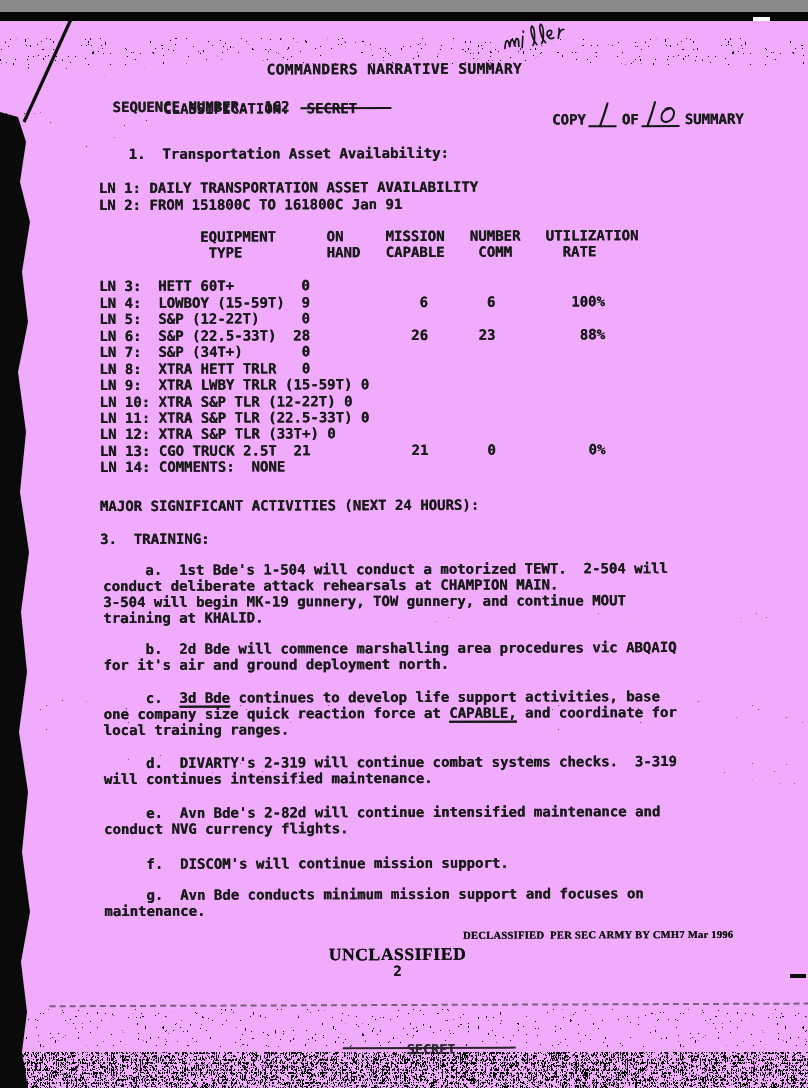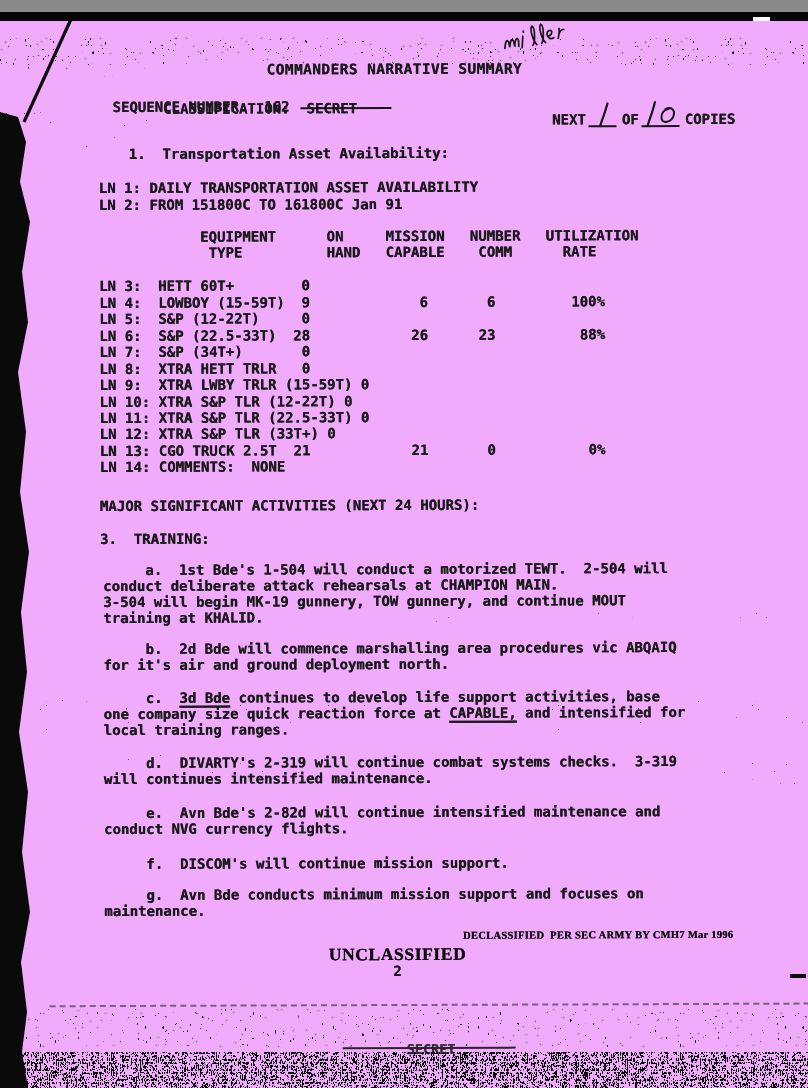--- a/index.html
+++ b/index.html
@@ -55,26 +55,26 @@
 <div class="page">
   <div class="content">
 
     <div class="t-line title">COMMANDERS NARRATIVE SUMMARY</div>
 
     <div class="t-line class-line">
       <span>CLASSIFICATION:</span><span class="struck">SECRET</span>
     </div>
 
     <div class="t-line copy-line">
-      <span>NEXT</span><span class="copy-fill fill-a"><svg width="14" height="25" viewBox="0 0 14 25">
+      <span>COPY</span><span class="copy-fill fill-a"><svg width="14" height="25" viewBox="0 0 14 25">
             <path d="M3.5 24 C6 16 9.5 8 11 1" stroke="#141414" stroke-width="2.2" fill="none" stroke-linecap="round"></path>
           </svg></span><span>OF</span><span class="copy-fill fill-b"><svg width="34" height="26" viewBox="0 0 34 26">
             <path d="M4 25 C6.5 17 10 8 11.5 1" stroke="#141414" stroke-width="2.2" fill="none" stroke-linecap="round"></path>
             <path d="M22 8 C28 5 32 9 30 15 C28 21 19 23.5 18 17 C17.3 12 21 8.5 25 8" stroke="#141414" stroke-width="2" fill="none" stroke-linecap="round"></path>
-          </svg></span><span>COPIES</span>
+          </svg></span><span>SUMMARY</span>
     </div>
 
     <div class="t-line seq-line">SEQUENCE NUMBER:  162</div>
 
     <div class="t-line s1-heading">1.  Transportation Asset Availability:</div>
     <div class="t-line ln1">LN 1: DAILY TRANSPORTATION ASSET AVAILABILITY</div>
     <div class="t-line ln2">LN 2: FROM 151800C TO 161800C Jan 91</div>
 
     <div class="t-line asset-table" id="asset-table"><div class="tl">            EQUIPMENT      ON     MISSION   NUMBER   UTILIZATION</div><div class="tl">             TYPE          HAND   CAPABLE    COMM      RATE</div><div class="tl">&nbsp;</div><div class="tl">LN 3:  HETT 60T+        0</div><div class="tl">LN 4:  LOWBOY (15-59T)  9             6       6         100%</div><div class="tl">LN 5:  S&amp;P (12-22T)     0</div><div class="tl">LN 6:  S&amp;P (22.5-33T)  28            26      23          88%</div><div class="tl">LN 7:  S&amp;P (34T+)       0</div><div class="tl">LN 8:  XTRA HETT TRLR   0</div><div class="tl">LN 9:  XTRA LWBY TRLR (15-59T) 0</div><div class="tl">LN 10: XTRA S&amp;P TLR (12-22T) 0</div><div class="tl">LN 11: XTRA S&amp;P TLR (22.5-33T) 0</div><div class="tl">LN 12: XTRA S&amp;P TLR (33T+) 0</div><div class="tl">LN 13: CGO TRUCK 2.5T  21            21       0           0%</div><div class="tl">LN 14: COMMENTS:  NONE</div></div>
 
@@ -88,21 +88,21 @@
       <div>training at KHALID.</div>
     </div>
 
     <div class="para pb">
       <div>     b.  2d Bde will commence marshalling area procedures vic ABQAIQ</div>
       <div>for it's air and ground deployment north.</div>
     </div>
 
     <div class="para pc">
       <div><span>     c.  </span><span class="ul">3d Bde</span><span> continues to develop life support activities, base</span></div>
-      <div><span>one company size quick reaction force at </span><span class="ul">CAPABLE,</span><span> and intensified for</span></div>
+      <div><span>one company size quick reaction force at </span><span class="ul">CAPABLE,</span><span> and coordinate for</span></div>
       <div>local training ranges.</div>
     </div>
 
     <div class="para pd">
       <div>     d.  DIVARTY's 2-319 will continue combat systems checks.  3-319</div>
       <div>will continues intensified maintenance.</div>
     </div>
 
     <div class="para pe">
       <div>     e.  Avn Bde's 2-82d will continue intensified maintenance and</div>

